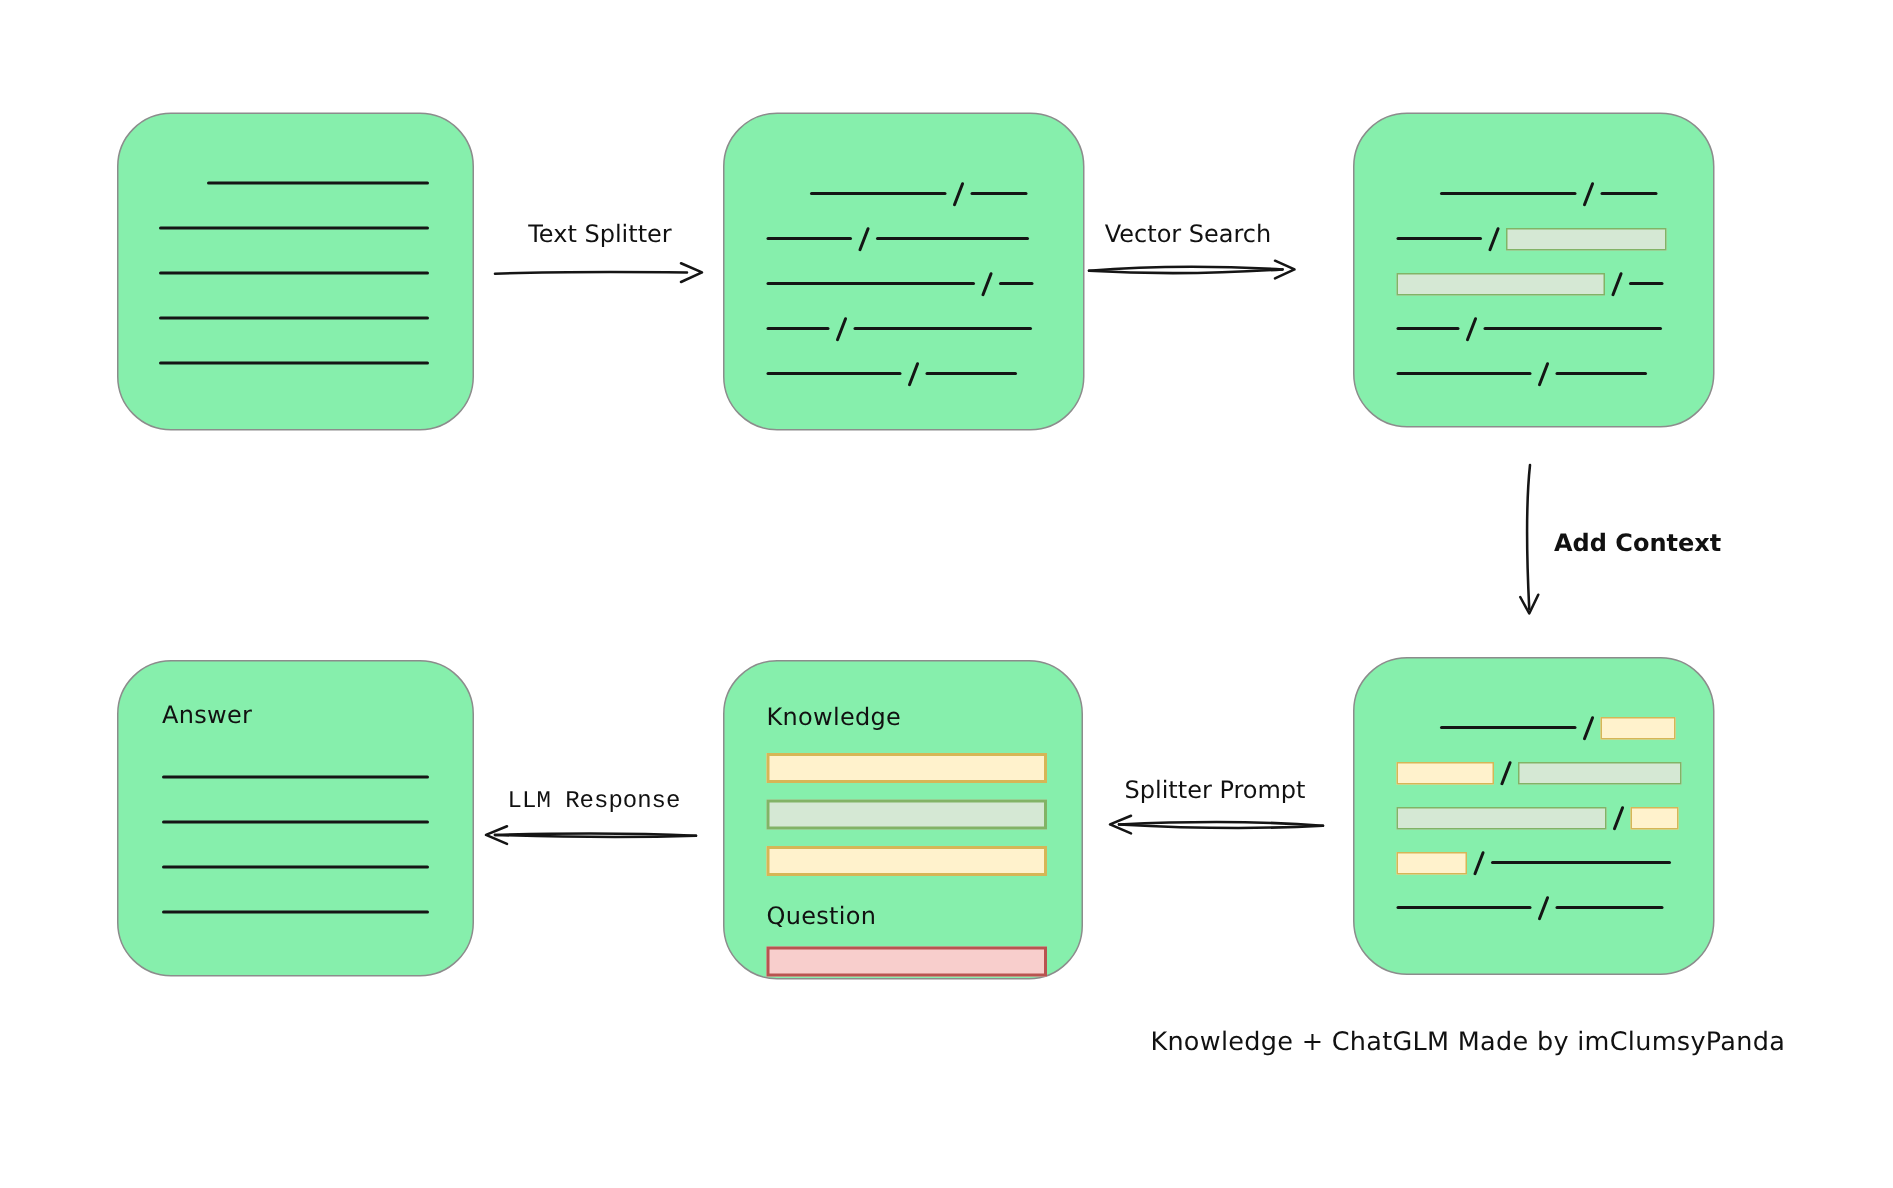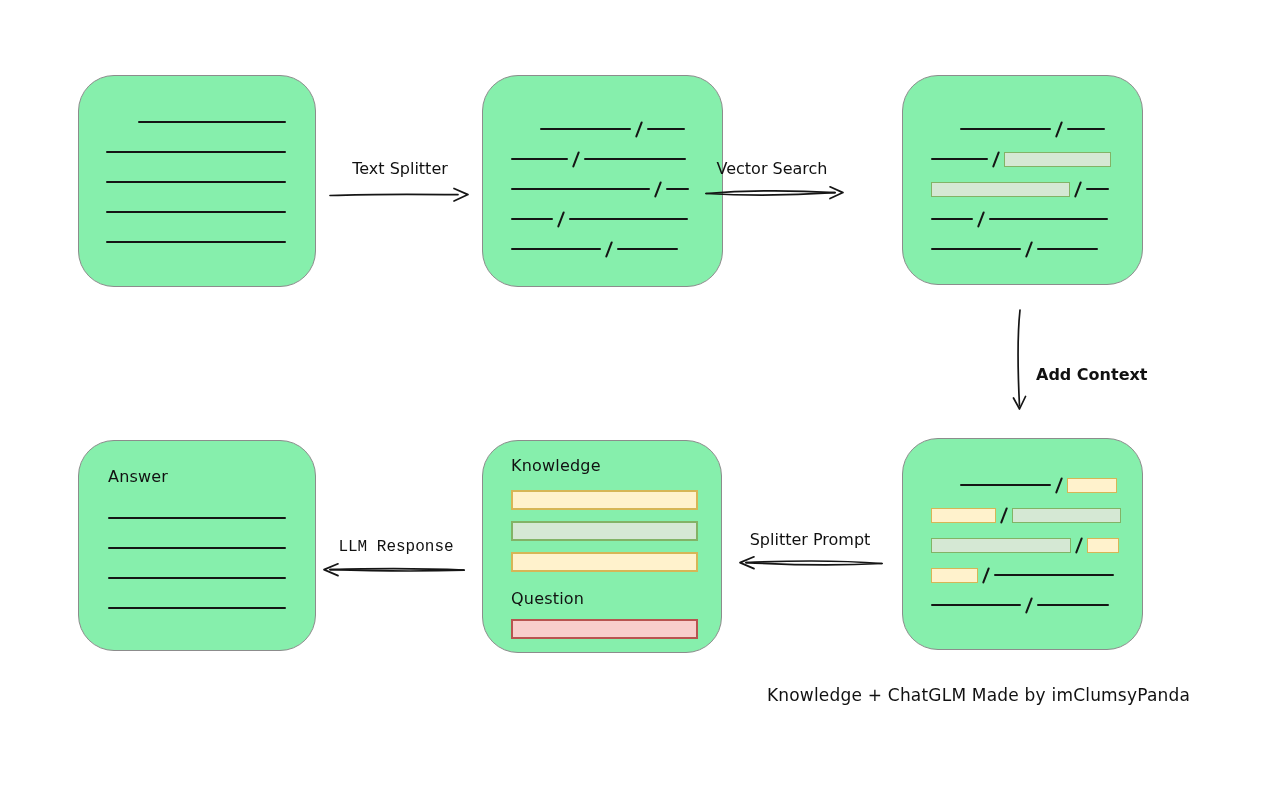--- a/index.html
+++ b/index.html
@@ -21,21 +21,21 @@
     position: absolute;
     background: #86efac;
     border: 1px solid var(--box-border, #8c8c8c);
     border-radius: 36px;
     box-sizing: border-box;
   }
   .box-document { left: 78px;  top: 75px;  width: 238px; height: 212px; padding: 31px 0 0 27px; }
   .box-split    { left: 482px; top: 75px;  width: 241px; height: 212px; padding: 38px 0 0 28px; }
   .box-matched  { left: 902px; top: 75px;  width: 241px; height: 210px; padding: 38px 0 0 28px; }
   .box-context  { left: 902px; top: 438px; width: 241px; height: 212px; padding: 31px 0 0 28px; }
-  .box-prompt   { left: 482px; top: 440px; width: 240px; height: 213px; padding: 15px 0 0 28px; }
+  .box-prompt   { left: 482px; top: 440px; width: 240px; height: 213px; padding: 27px 0 0 28px; }
   .box-answer   { left: 78px;  top: 440px; width: 238px; height: 211px; padding: 26px 0 0 29px; }
 
   
   .rows { display: block; }
   .row {
     display: flex;
     align-items: center;
     height: 30px;
   }
   .seg { display: inline-block; flex: none; }
@@ -88,33 +88,32 @@
   .question-heading { margin-top: 12px; }
 
   
   .arrow-group { position: absolute; }
   .arrow-label {
     font-size: 16px;
     line-height: 20px;
     color: #111111;
     text-align: center;
     white-space: nowrap;
-    margin-top: 13px;
   }
   .arrow-svg { display: block; }
   .arrow-svg path {
     stroke: var(--ink, #151515);
     stroke-width: 1.7;
     fill: none;
     stroke-linecap: round;
     stroke-linejoin: round;
   }
   .ag-text-splitter   { left: 332px;  top: 146px; width: 136px; }
   .ag-text-splitter   .arrow-svg { margin-left: -4px; margin-top: 6px; }
-  .ag-vector-search   { left: 702px;  top: 146px; width: 140px; }
+  .ag-vector-search   { left: 722px;  top: 146px; width: 140px; }
   .ag-vector-search   .arrow-svg { margin-left: 2px; margin-top: 4px; }
   .ag-add-context-svg { left: 1008px; top: 308px; }
   .ag-add-context-lbl { left: 1036px; top: 352px; font-weight: bold; }
   .ag-generate-prompt { left: 734px;  top: 517px; width: 152px; }
   .ag-generate-prompt .arrow-svg { margin-top: 3px; }
   .ag-llm-response    { left: 326px;  top: 524px; width: 140px; font-family: Liberation Mono, monospace; }
   .ag-llm-response    .arrow-svg { margin-left: -8px; margin-top: 3px; }
 
   
   .caption {

